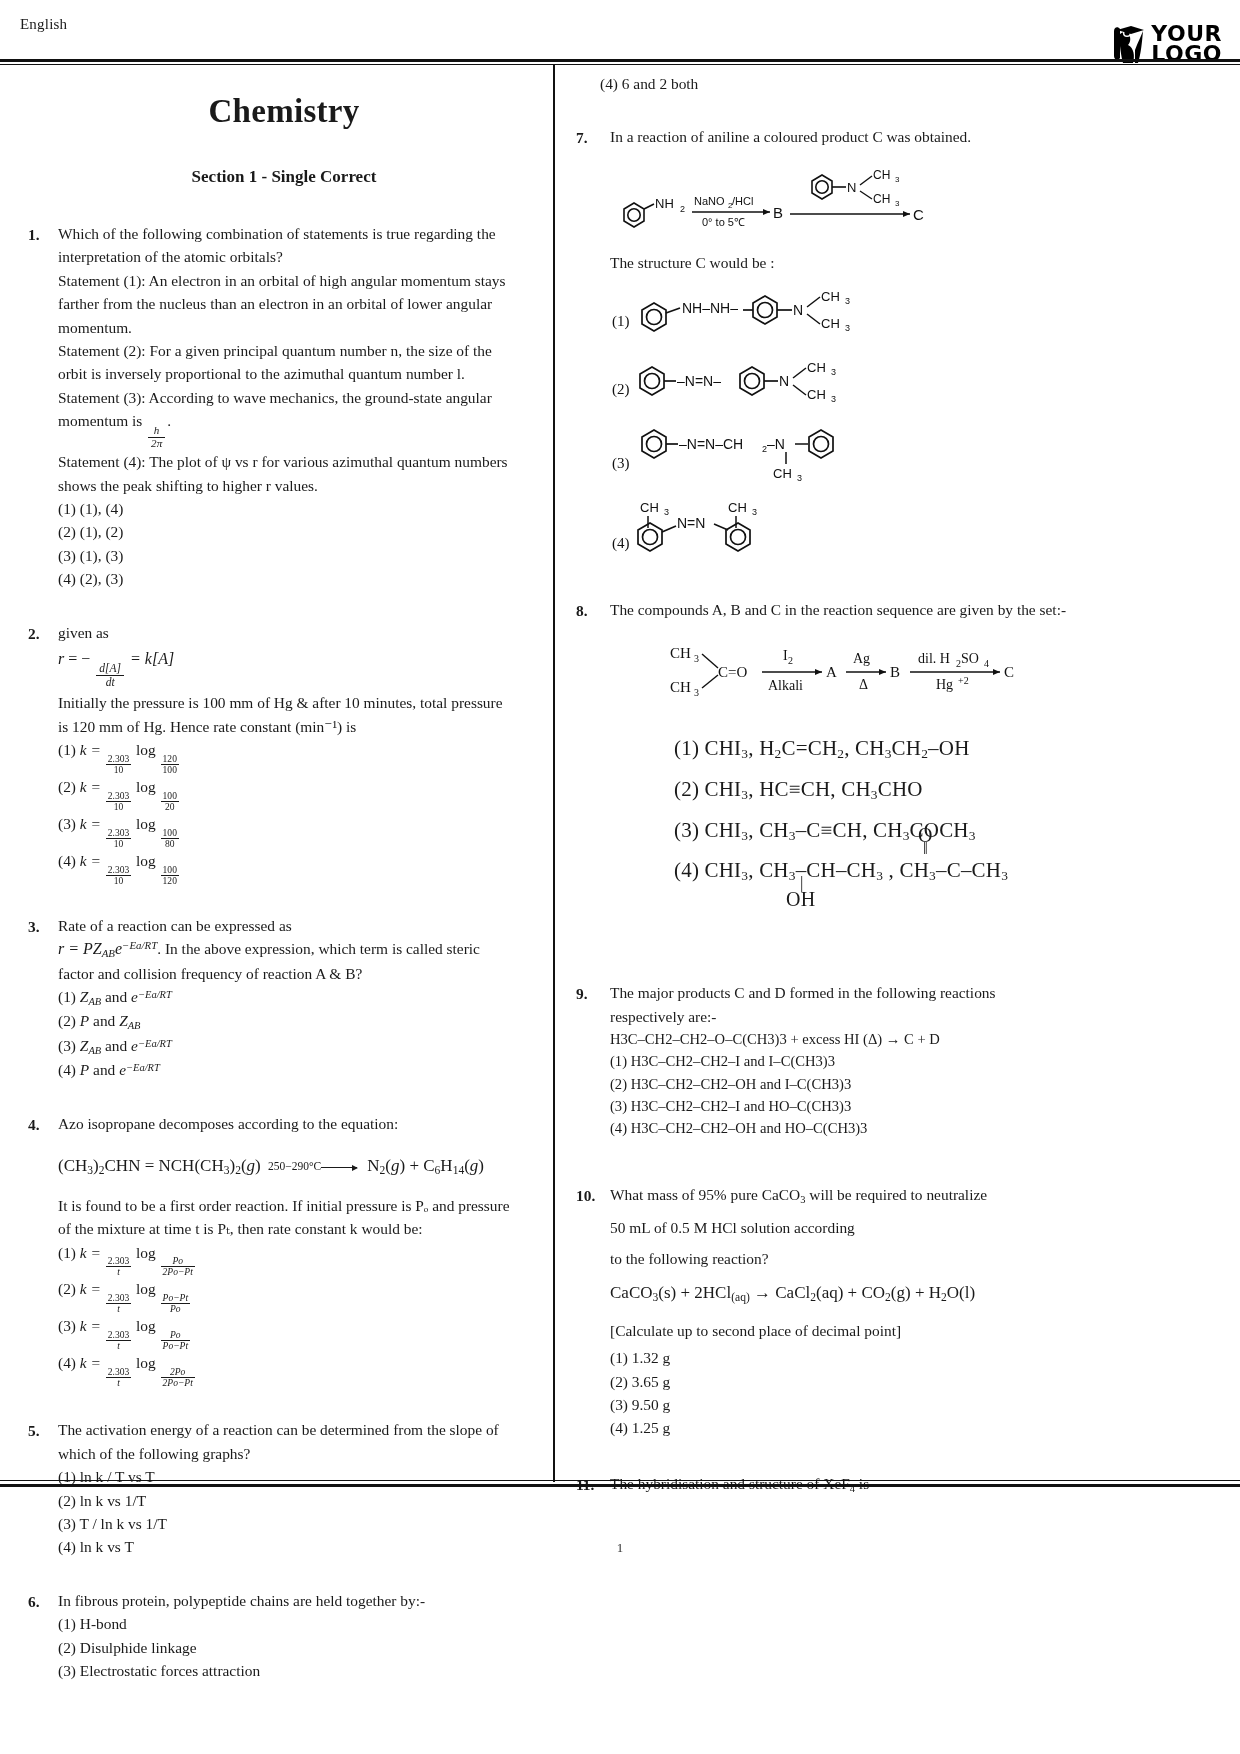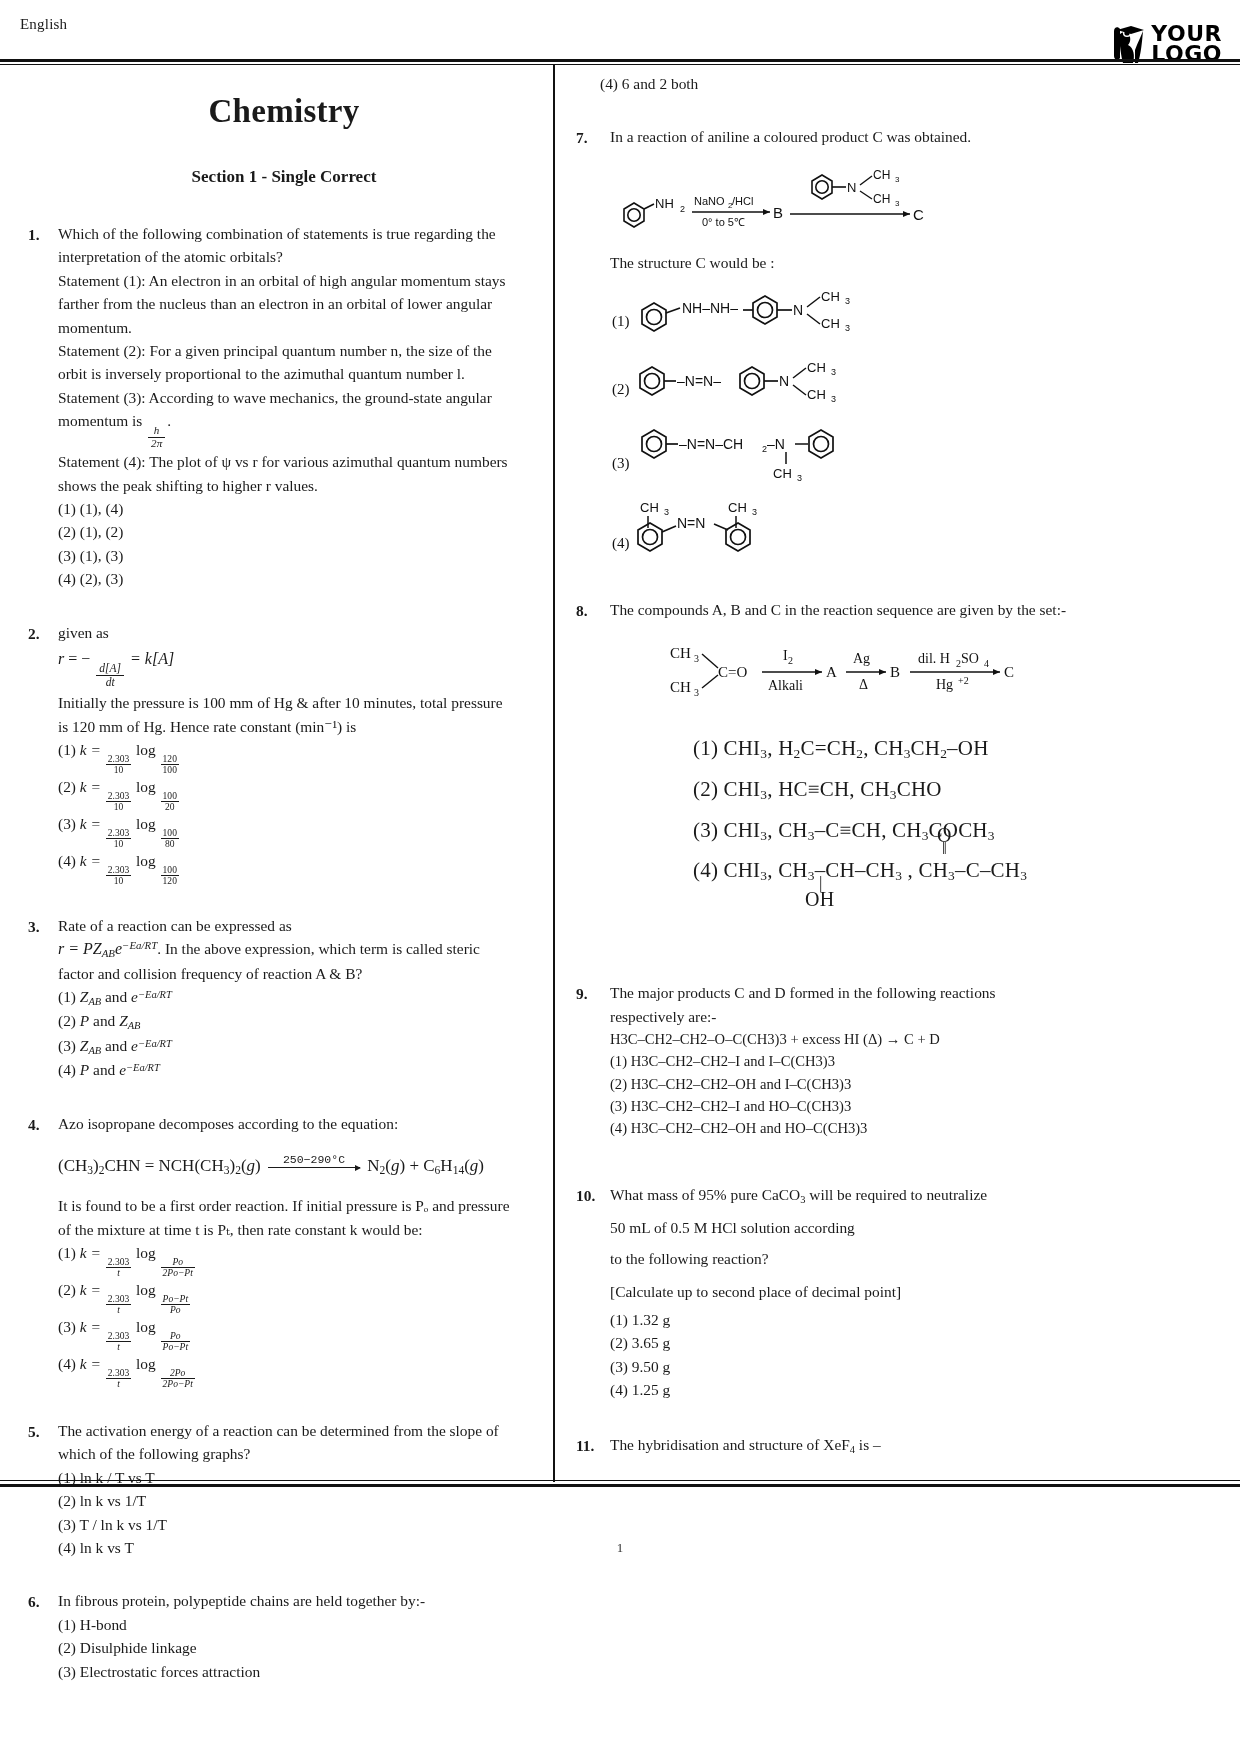--- a/index.html
+++ b/index.html
@@ -55,22 +55,22 @@
   .frac .nu{font-size:.72em;padding:0 3px;border-bottom:1px solid #1a1a1a;}
   .frac .de{font-size:.72em;padding:0 3px;}
   .frac-s{display:inline-flex;flex-direction:column;vertical-align:-0.45em;
         text-align:center;margin:0 1px;line-height:1.05;}
   .frac-s .nu{font-size:.62em;padding:0 2px;border-bottom:1px solid #1a1a1a;}
   .frac-s .de{font-size:.62em;padding:0 2px;}
   sub{font-size:.68em;vertical-align:-.25em;}
   sup{font-size:.68em;vertical-align:.42em;}
   .mathline{display:block;margin:3px 0;font-size:16px;}
   .bigeq{display:block;margin:18px 0 14px 0;font-size:17px;}
-  .arrow{display:inline-flex;flex-direction:column;align-items:center;
-         vertical-align:middle;margin:0 3px;line-height:1;font-family:Liberation Mono, monospace;}
+  .arrow{display:inline-flex;flex-direction:row;align-items:center;
+         vertical-align:middle;margin:0 3px;line-height:1;}
   .arrow .top{font-size:11.5px;margin-bottom:1px;white-space:nowrap;}
   .arrow .bot{font-size:11.5px;margin-top:1px;white-space:nowrap;}
   .arrow .shaft{position:relative;height:0;border-top:1.1px solid #1a1a1a;}
   .arrow .shaft:after{content:"";position:absolute;right:-1px;top:-3.2px;
     border-left:6px solid #1a1a1a;border-top:3.4px solid transparent;border-bottom:3.4px solid transparent;}
 
   
   .struct{display:block;margin:10px 0 4px 0;}
   .struct svg{display:block;}
   .chem-big{font-size:21px;line-height:1.95;letter-spacing:.2px;}
@@ -486,21 +486,21 @@
             <text x="248" y="25" font-family="Liberation Serif, serif" font-size="14" fill="#111">dil. H</text>
             <text x="286" y="29" font-family="Liberation Serif, serif" font-size="10" fill="#111">2</text>
             <text x="291" y="25" font-family="Liberation Serif, serif" font-size="14" fill="#111">SO</text>
             <text x="314" y="29" font-family="Liberation Serif, serif" font-size="10" fill="#111">4</text>
             <text x="266" y="51" font-family="Liberation Serif, serif" font-size="14" fill="#111">Hg</text>
             <text x="288" y="46" font-family="Liberation Serif, serif" font-size="10" fill="#111">+2</text>
             <text x="334" y="39" font-family="Liberation Serif, serif" font-size="15" fill="#111">C</text>
           </svg>
         </div>
 
-        <div class="chem-big" style="margin-top:24px;margin-left:83px;">
+        <div class="chem-big" style="margin-top:24px;margin-left:64px;">
           <span class="opt">(1) CHI<sub>3</sub>, H<sub>2</sub>C=CH<sub>2</sub>, CH<sub>3</sub>CH<sub>2</sub>–OH</span>
           <span class="opt">(2) CHI<sub>3</sub>, HC≡CH, CH<sub>3</sub>CHO</span>
           <span class="opt">(3) CHI<sub>3</sub>, CH<sub>3</sub>–C≡CH, CH<sub>3</sub>COCH<sub>3</sub></span>
           <span class="opt" style="position:relative;">
             <span style="position:absolute;left:244px;top:-34px;font-size:20px;">O</span>
             <span style="position:absolute;left:249px;top:-18px;font-size:17px;">‖</span>
             (4) CHI<sub>3</sub>, CH<sub>3</sub>–CH–CH<sub>3</sub> , CH<sub>3</sub>–C–CH<sub>3</sub>
             <span style="position:absolute;left:126px;top:16px;font-size:17px;">|</span>
             <span style="position:absolute;left:112px;top:30px;font-size:20px;">OH</span>
           </span>
@@ -521,20 +521,23 @@
         <span class="opt small-chem">(4) H3C–CH2–CH2–OH and HO–C(CH3)3</span>
       </div>
     </div>
 
     <div class="q q-r" style="margin-top:44px;">
       <div class="q-num">10.</div>
       <div class="q-body">
         <span class="ln" style="margin-bottom:8px;">What mass of 95% pure CaCO<sub>3</sub> will be required to neutralize</span>
         <span class="ln" style="margin-bottom:8px;">50 mL of 0.5 M HCl solution according</span>
         <span class="ln" style="margin-bottom:10px;">to the following reaction?</span>
+        <span class="ln" style="font-size:17px;margin:8px 0 12px 0;">
+          CaCO<sub>3</sub>(s) + 2HCl<sub>(aq)</sub> → CaCl<sub>2</sub>(aq) + CO<sub>2</sub>(g) + H<sub>2</sub>O(l)
+        </span>
         <span class="ln" style="margin-bottom:4px;">[Calculate up to second place of decimal point]</span>
         <span class="opt">(1) 1.32 g</span>
         <span class="opt">(2) 3.65 g</span>
         <span class="opt">(3) 9.50 g</span>
         <span class="opt">(4) 1.25 g</span>
       </div>
     </div>
 
     <div class="q q-r" style="margin-top:32px;">
       <div class="q-num">11.</div>

